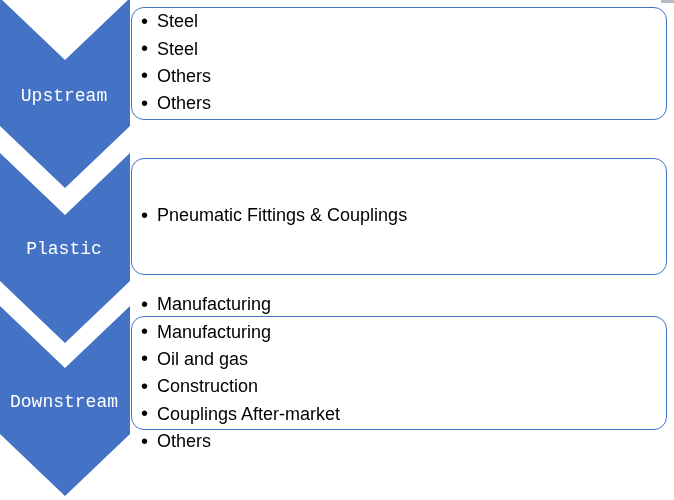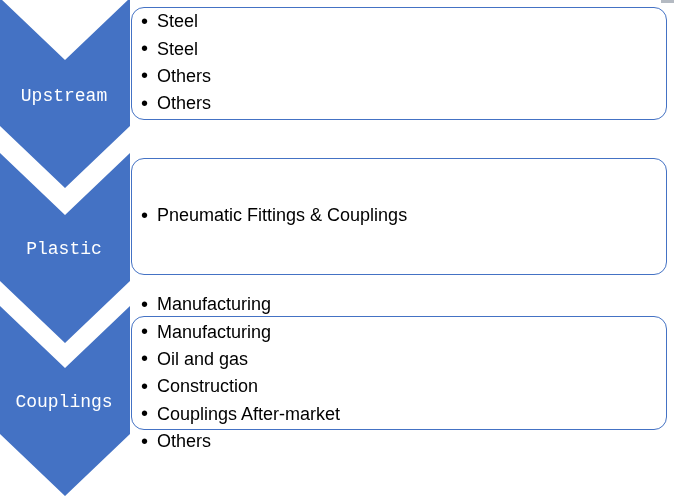--- a/index.html
+++ b/index.html
@@ -93,21 +93,21 @@
   </svg>
   <svg class="chevron c2" viewBox="0 0 130 190" aria-hidden="true">
     <polygon points="0,0 65,62 130,0 130,128 65,190 0,128" fill="#4472C4"></polygon>
   </svg>
   <svg class="chevron c3" viewBox="0 0 130 190" aria-hidden="true">
     <polygon points="0,0 65,62 130,0 130,128 65,190 0,128" fill="#4472C4"></polygon>
   </svg>
 
   <div class="stage-label l1">Upstream</div>
   <div class="stage-label l2">Plastic</div>
-  <div class="stage-label l3">Couplings</div>
+  <div class="stage-label l3">Downstream</div>
 
   <ul class="stage-list list1">
       <li>
         <span class="bullet">•</span>
         <span>Steel</span>
       </li>
       <li>
         <span class="bullet">•</span>
         <span>Steel</span>
       </li>

